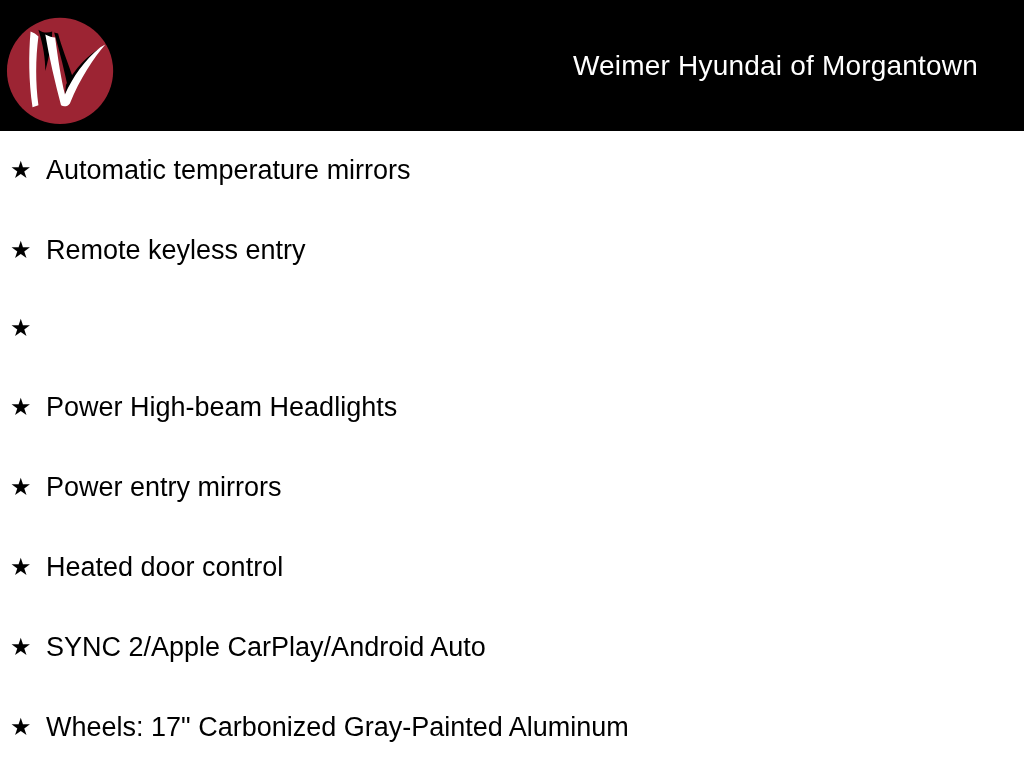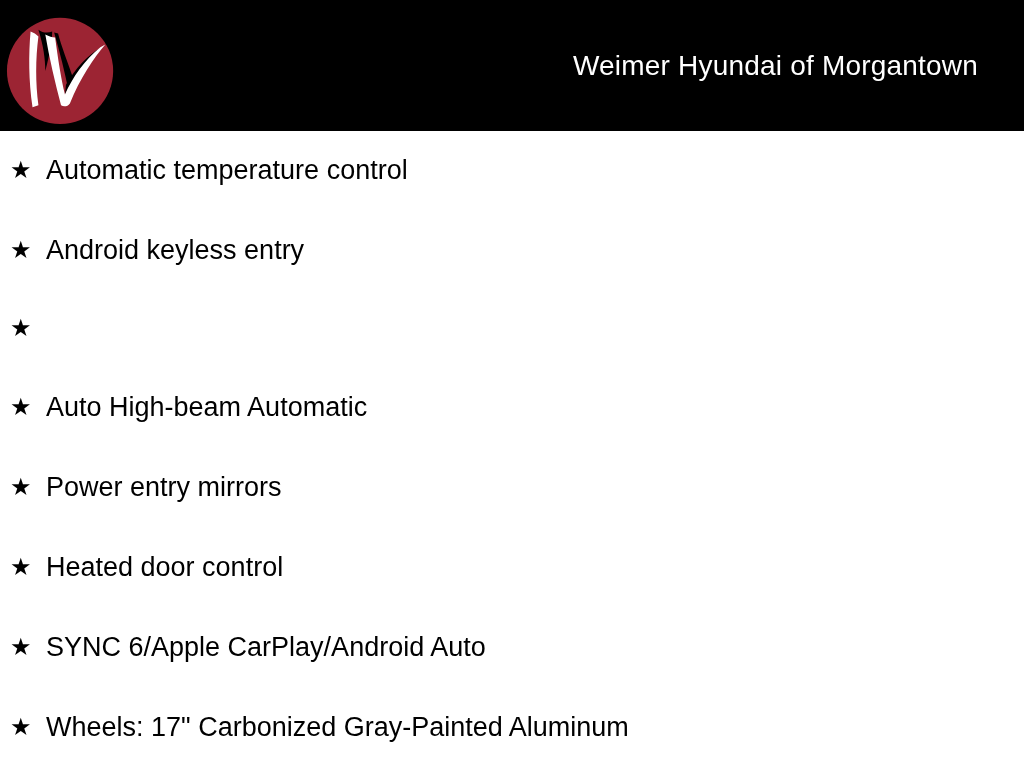--- a/index.html
+++ b/index.html
@@ -72,49 +72,49 @@
       <path class="logo-mark" d="M27 24 C30 25 33 27 35 29 C32 52 32 76 35 99 L29 101 C25 74 25 47 27 24 Z" fill="#ffffff"></path>
       <path class="logo-mark" d="M42 27 C46 29 49 30 52 30 C55 52 58 72 62 88 C70 70 82 53 98 40 L103 37 C91 51 77 72 67 97 C65 100 61 101 58 99 C52 76 46 51 42 27 Z" fill="#ffffff"></path>
     </svg>
   </div>
   <h1 class="header-title" style="color: rgb(255, 255, 255);">Weimer Hyundai of Morgantown</h1>
 </div>
 
 <ul class="feature-list">
   <li class="feature-item">
     <span class="star-bullet">★</span>
-    <span class="feature-text">Automatic temperature control</span>
+    <span class="feature-text">Automatic temperature mirrors</span>
   </li>
 
   <li class="feature-item">
     <span class="star-bullet">★</span>
-    <span class="feature-text">Android keyless entry</span>
+    <span class="feature-text">Remote keyless entry</span>
   </li>
 
   <li class="feature-item">
     <span class="star-bullet">★</span>
   </li>
 
   <li class="feature-item">
     <span class="star-bullet">★</span>
-    <span class="feature-text">Auto High-beam Automatic</span>
+    <span class="feature-text">Power High-beam Headlights</span>
   </li>
 
   <li class="feature-item">
     <span class="star-bullet">★</span>
     <span class="feature-text">Power entry mirrors</span>
   </li>
 
   <li class="feature-item">
     <span class="star-bullet">★</span>
     <span class="feature-text">Heated door control</span>
   </li>
 
   <li class="feature-item">
     <span class="star-bullet">★</span>
-    <span class="feature-text">SYNC 6/Apple CarPlay/Android Auto</span>
+    <span class="feature-text">SYNC 2/Apple CarPlay/Android Auto</span>
   </li>
 
   <li class="feature-item">
     <span class="star-bullet">★</span>
     <span class="feature-text">Wheels: 17" Carbonized Gray-Painted Aluminum</span>
   </li>
 </ul>
 
 </body></html>

